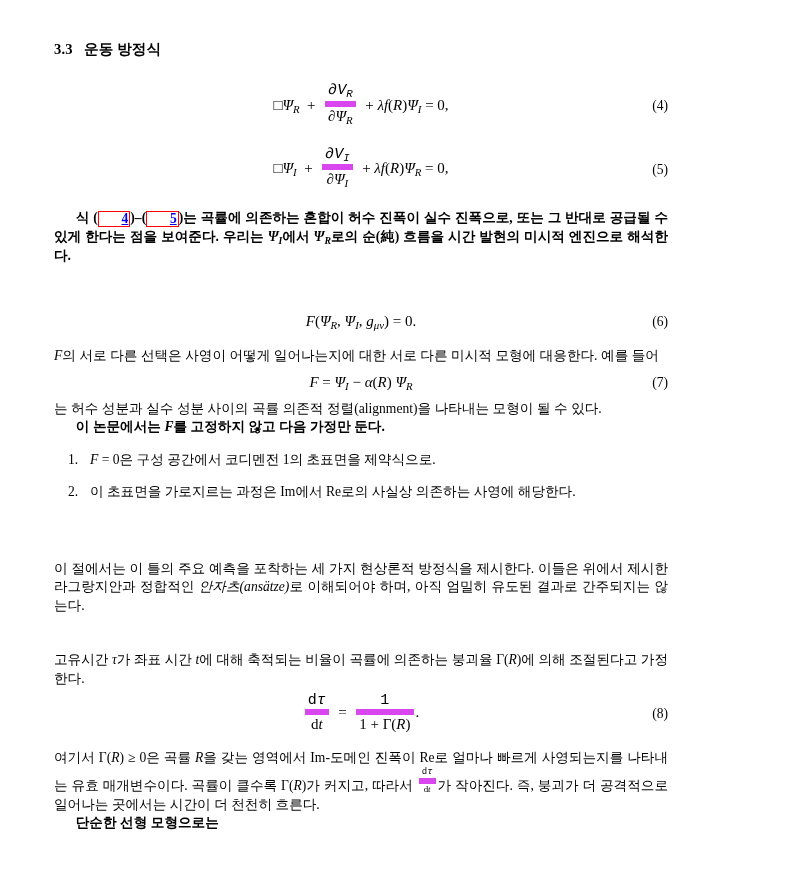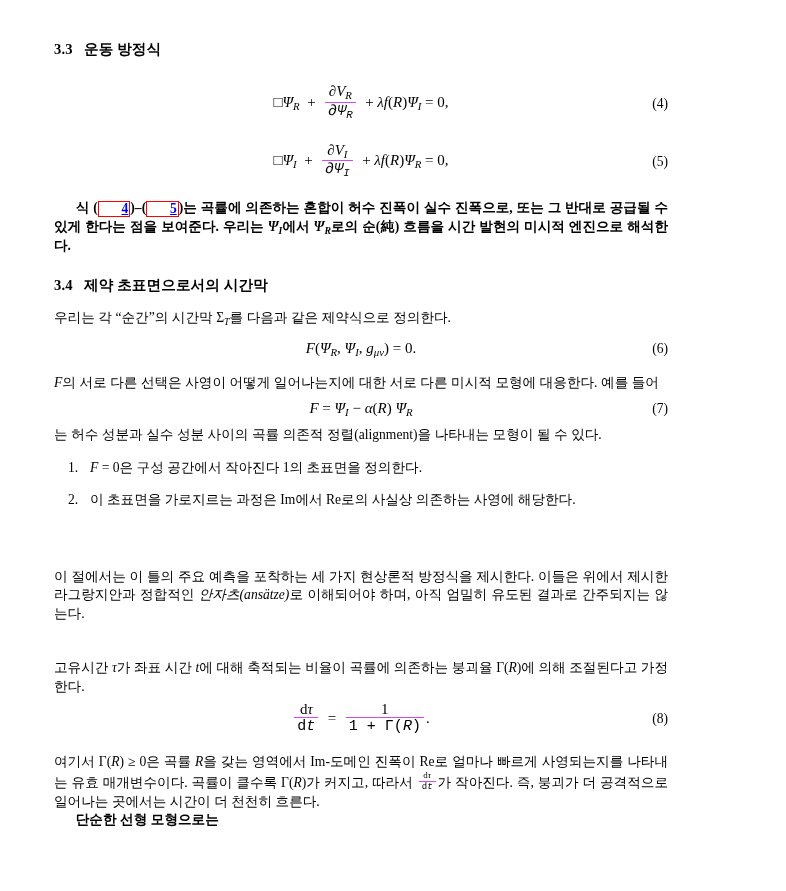--- a/index.html
+++ b/index.html
@@ -104,26 +104,26 @@
     vertical-align: middle;
     text-align: center;
     line-height: 1.08;
     margin: 0 2px;
     position: relative;
     top: -0.08em;
   }
   .frac .n {
     display: block;
     padding: 0 3px 0px 3px;
-    border-bottom: 1px solid #d946ef;
+    border-bottom: 6px solid #d946ef;
+    font-family: Liberation Mono, monospace;
   }
   .frac .d {
     display: block;
     padding: 1px 3px 0 3px;
-    font-family: Liberation Mono, monospace;
   }
   .frac.inline-small {
     font-size: 0.66em;
     vertical-align: -0.15em;
     top: 0;
   }
 
   
   .reflink {
     display: inline-block;
@@ -215,27 +215,23 @@
       <span class="eqnum">(5)</span>
     </div>
 
     <div class="sp18"></div>
 
 
     <p class="body indent"><span>식 </span>(<a class="reflink" href="#eq4">4</a>)<span>–</span>(<a class="reflink" href="#eq5">5</a>)<span>는 곡률에 의존하는 혼합이 허수 진폭이 실수 진폭으로, 또는 그 반대로 공급될 수 있게 한다는 점을 보여준다. 우리는 </span><span class="math"><span>Ψ</span><span class="sub">I</span></span><span>에서 </span><span class="math"><span>Ψ</span><span class="sub">R</span></span><span>로의 순(純) 흐름을 시간 발현의 미시적 엔진으로 해석한다.</span></p>
 
     <div class="sp22"></div>
 
-    <h2 class="h2">
-      <span class="num">3.4</span><span>제약 초표면으로서의 시간막</span>
-    </h2>
-
-    <div class="sp14"></div>
-
-    <p class="body"><span>우리는 각 “순간”의 시간막 </span><span class="math"><span class="up">Σ</span><span class="sub">T</span></span><span>를 다음과 같은 제약식으로 정의한다.</span></p>
+
+    <div class="sp14"></div>
+
 
     <div class="sp12"></div>
 
     <div class="eqrow">
       <div class="eqbody">
         <span class="math">
           <span>F</span><span class="up">(</span><span>Ψ</span><span class="sub">R</span><span class="up">,&nbsp;</span><span>Ψ</span><span class="sub">I</span><span class="up">,&nbsp;</span><span>g</span><span class="sub"><span>μ</span><span>ν</span></span><span class="up">)&nbsp;=&nbsp;0.</span>
         </span>
       </div>
       <span class="eqnum">(6)</span>
@@ -253,27 +249,28 @@
           <span>F</span><span class="up">&nbsp;=&nbsp;</span><span>Ψ</span><span class="sub">I</span><span class="up">&nbsp;−&nbsp;</span><span>α</span><span class="up">(</span><span>R</span><span class="up">)&nbsp;</span><span>Ψ</span><span class="sub">R</span>
         </span>
       </div>
       <span class="eqnum">(7)</span>
     </div>
 
     <div class="sp8"></div>
 
     <p class="body">는 허수 성분과 실수 성분 사이의 곡률 의존적 정렬(alignment)을 나타내는 모형이 될 수 있다.</p>
 
+    <p class="body indent"><span>이 논문에서는 </span><span class="math">F</span><span>를 고정하지 않고 다음 가정만 둔다.</span></p>
 
     <div class="sp14"></div>
 
     <ol class="enum">
       <li>
         <span class="marker">1.</span>
-        <span class="math"><span>F</span><span class="up">&nbsp;=&nbsp;0</span></span><span>은 구성 공간에서 작아진다 1의 초표면을 정의한다.</span>
+        <span class="math"><span>F</span><span class="up">&nbsp;=&nbsp;0</span></span><span>은 구성 공간에서 코디멘전 1의 초표면을 제약식으로.</span>
       </li>
       <div class="sp14"></div>
       <li>
         <span class="marker">2.</span>
         <span>이 초표면을 가로지르는 과정은 Im에서 Re로의 사실상 의존하는 사영에 해당한다.</span>
       </li>
     </ol>
 
     <div class="sp26"></div>
     <div class="sp14"></div>

